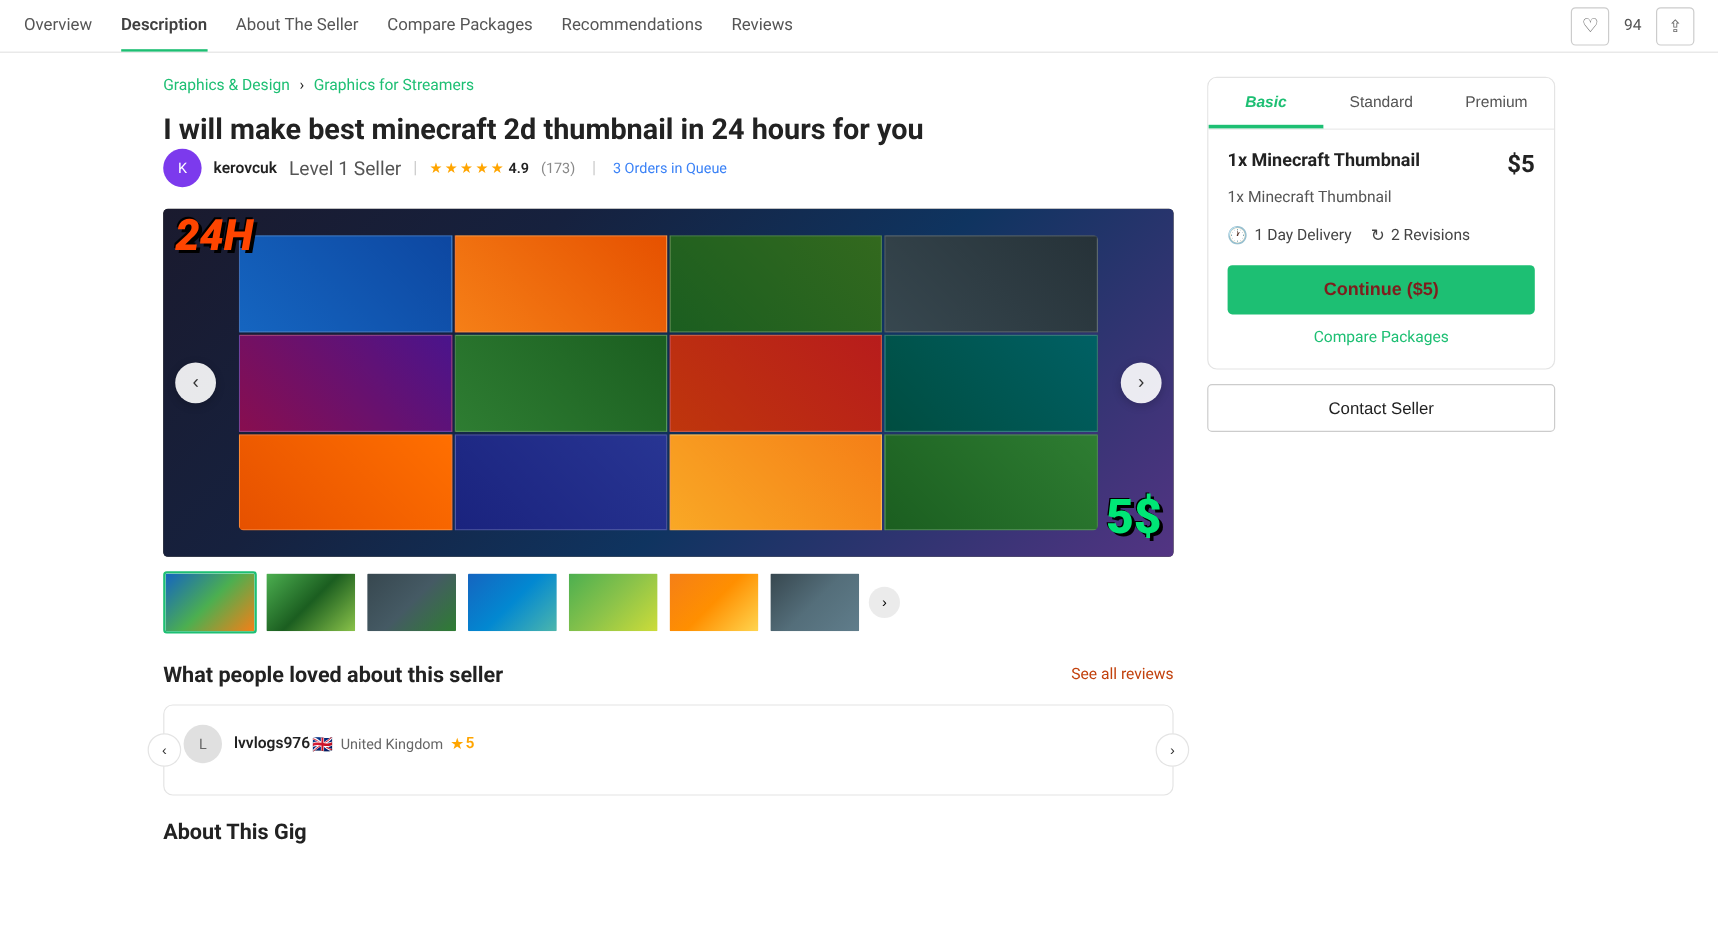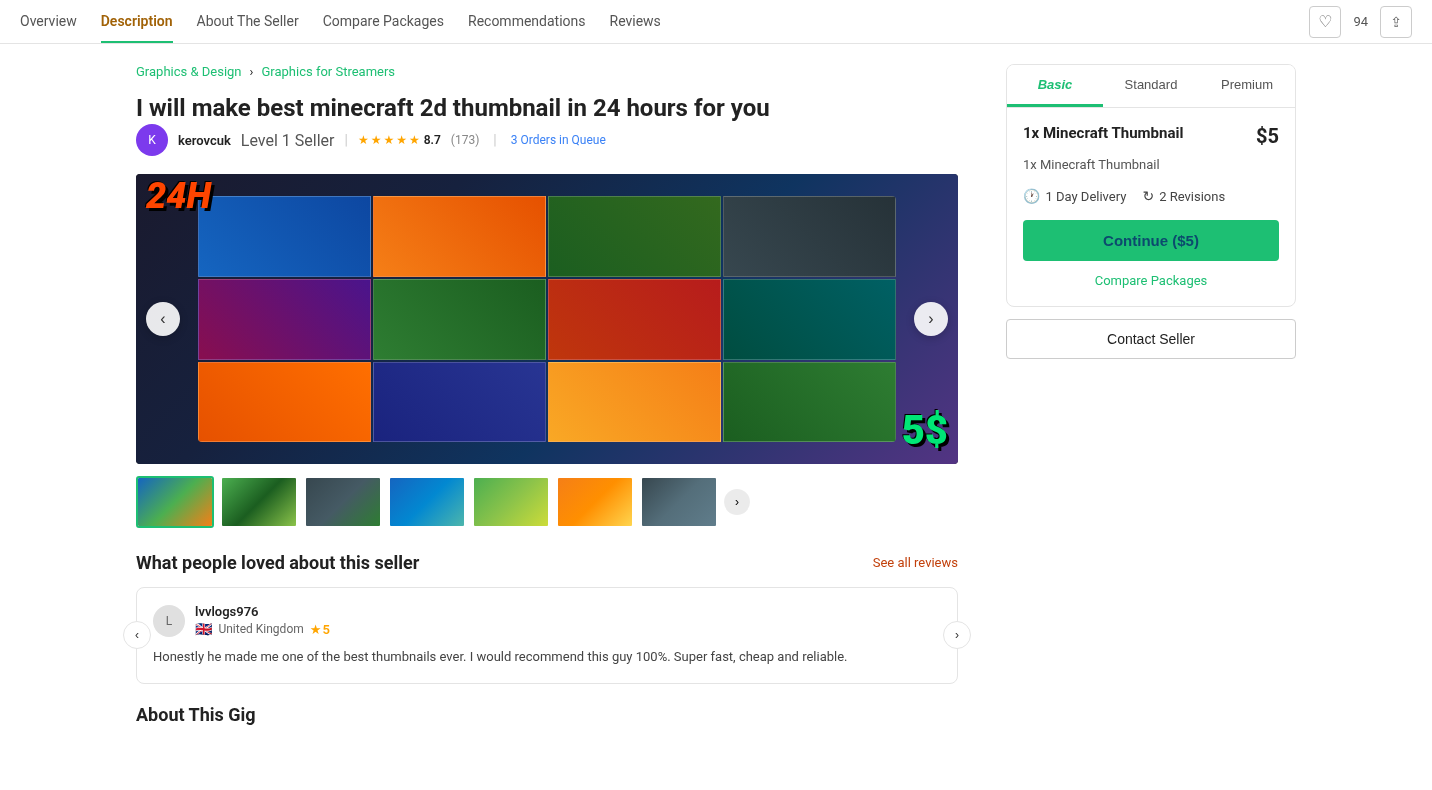--- a/index.html
+++ b/index.html
@@ -8,40 +8,40 @@
     
     .top-nav {
       display: flex; align-items: center; border-bottom: 1px solid #e4e4e4;
       padding: 0 20px; position: relative; height: 44px;
     }
     .nav-items { display: flex; gap: 24px; align-items: center; flex: 1; }
     .nav-item {
       font-size: 14px; color: #555; cursor: pointer; padding: 12px 0;
       border-bottom: 2px solid transparent; text-decoration: none;
     }
-    .nav-item.active { color: #a16207; border-bottom: 2px solid #1dbf73; font-weight: 600; }
+    .nav-item.active { color: #404040; border-bottom: 2px solid #1dbf73; font-weight: 600; }
     .nav-actions { display: flex; align-items: center; gap: 8px; }
     .heart-btn {
       width: 32px; height: 32px; border: 1px solid #ccc; border-radius: 4px;
       background: #fff; cursor: pointer; display: flex; align-items: center; justify-content: center;
       font-size: 16px; color: #666;
     }
     .count-badge {
       font-size: 13px; color: #555; padding: 0 4px;
     }
     .share-btn {
       width: 32px; height: 32px; border: 1px solid #ccc; border-radius: 4px;
       background: #fff; cursor: pointer; display: flex; align-items: center; justify-content: center;
       font-size: 14px; color: #666;
     }
 
     
     .main-layout {
       display: flex; max-width: 1200px; margin: 0 auto; padding: 20px 20px 0;
-      gap: 48px;
+      gap: 28px;
     }
     .left-col { flex: 1; min-width: 0; }
     .right-col { width: 290px; flex-shrink: 0; }
 
     
     .breadcrumb {
       display: flex; align-items: center; gap: 8px; margin-bottom: 14px; font-size: 13px;
     }
     .breadcrumb a { color: #1dbf73; text-decoration: none; }
 
@@ -158,21 +158,21 @@
       font-size: 12px; color: #333;
     }
     .review-nav.left { left: -14px; }
     .review-nav.right { right: -14px; }
     .reviewer-row { display: flex; align-items: center; gap: 10px; margin-bottom: 10px; }
     .reviewer-avatar {
       width: 32px; height: 32px; border-radius: 50%; background: #e0e0e0;
       display: flex; align-items: center; justify-content: center; font-size: 12px; color: #666;
       flex-shrink: 0;
     }
-    .reviewer-info { display: flex; flex-direction: column; gap: 2px; }
+    .reviewer-info { display: flex; flex-direction: row; gap: 2px; }
     .reviewer-name { font-weight: 600; font-size: 13px; }
     .reviewer-meta { display: flex; align-items: center; gap: 6px; font-size: 12px; color: #666; }
     .flag { font-size: 14px; }
     .review-stars { display: flex; gap: 1px; }
     .review-star { color: #ffa500; font-size: 13px; }
     .review-score { color: #ffa500; font-weight: 600; font-size: 13px; }
     .review-text { font-size: 13px; color: #444; line-height: 1.5; }
 
     
     .about-section { margin-top: 20px; }
@@ -191,21 +191,21 @@
     .pkg-tab.active { color: #1dbf73; border-bottom: 3px solid #1dbf73; font-weight: 600; font-style: italic; }
     .pkg-body { padding: 16px; }
     .pkg-header-row { display: flex; justify-content: space-between; align-items: flex-start; margin-bottom: 8px; }
     .pkg-name { font-size: 15px; font-weight: 700; }
     .pkg-price { font-size: 20px; font-weight: 700; }
     .pkg-description { font-size: 13px; color: #555; margin-bottom: 14px; line-height: 1.4; }
     .pkg-meta { display: flex; gap: 16px; margin-bottom: 16px; }
     .pkg-meta-item { display: flex; align-items: center; gap: 5px; font-size: 13px; color: #444; }
     .pkg-meta-icon { font-size: 14px; }
     .continue-btn {
-      width: 100%; background: #1dbf73; color: #0c4a6e; border: none; border-radius: 4px;
+      width: 100%; background: #1dbf73; color: #7f1d1d; border: none; border-radius: 4px;
       padding: 12px; font-size: 15px; font-weight: 600; cursor: pointer; margin-bottom: 10px;
     }
     .compare-link {
       display: block; text-align: center; color: #1dbf73; font-size: 13px;
       text-decoration: none; cursor: pointer; padding: 2px;
     }
     .contact-btn {
       width: 100%; background: #fff; color: #222; border: 1px solid #ccc;
       border-radius: 4px; padding: 11px; font-size: 14px; font-weight: 500;
       cursor: pointer; margin-top: 12px;
@@ -250,21 +250,21 @@
       <div class="avatar">K</div>
       <span class="seller-name">kerovcuk</span>
       <span class="seller-level">Level 1 Seller</span>
       <span class="seller-divider">|</span>
       <div class="stars">
         <span class="star">★</span>
         <span class="star">★</span>
         <span class="star">★</span>
         <span class="star">★</span>
         <span class="star">★</span>
-        <span class="rating-val">8.7</span>
+        <span class="rating-val">4.9</span>
       </div>
       <span class="reviews-count">(173)</span>
       <span class="pipe">|</span>
       <span class="queue-info">3 Orders in Queue</span>
     </div>
 
     <div class="gallery-wrap">
       <div class="main-image">
         <div class="main-image-content">
           <span class="big-text-24h">24H</span>
@@ -338,21 +338,20 @@
           <div class="reviewer-meta">
             <span class="flag">🇬🇧</span>
             <span>United Kingdom</span>
             <div class="review-stars">
               <span class="review-star">★</span>
               <span class="review-score">5</span>
             </div>
           </div>
         </div>
       </div>
-      <p class="review-text">Honestly he made me one of the best thumbnails ever. I would recommend this guy 100%. Super fast, cheap and reliable.</p>
       <button class="review-nav right">
         <span>›</span>
       </button>
     </div>
 
     <div class="about-section">
       <h2 class="about-title">About This Gig</h2>
     </div>
   </div>
 

